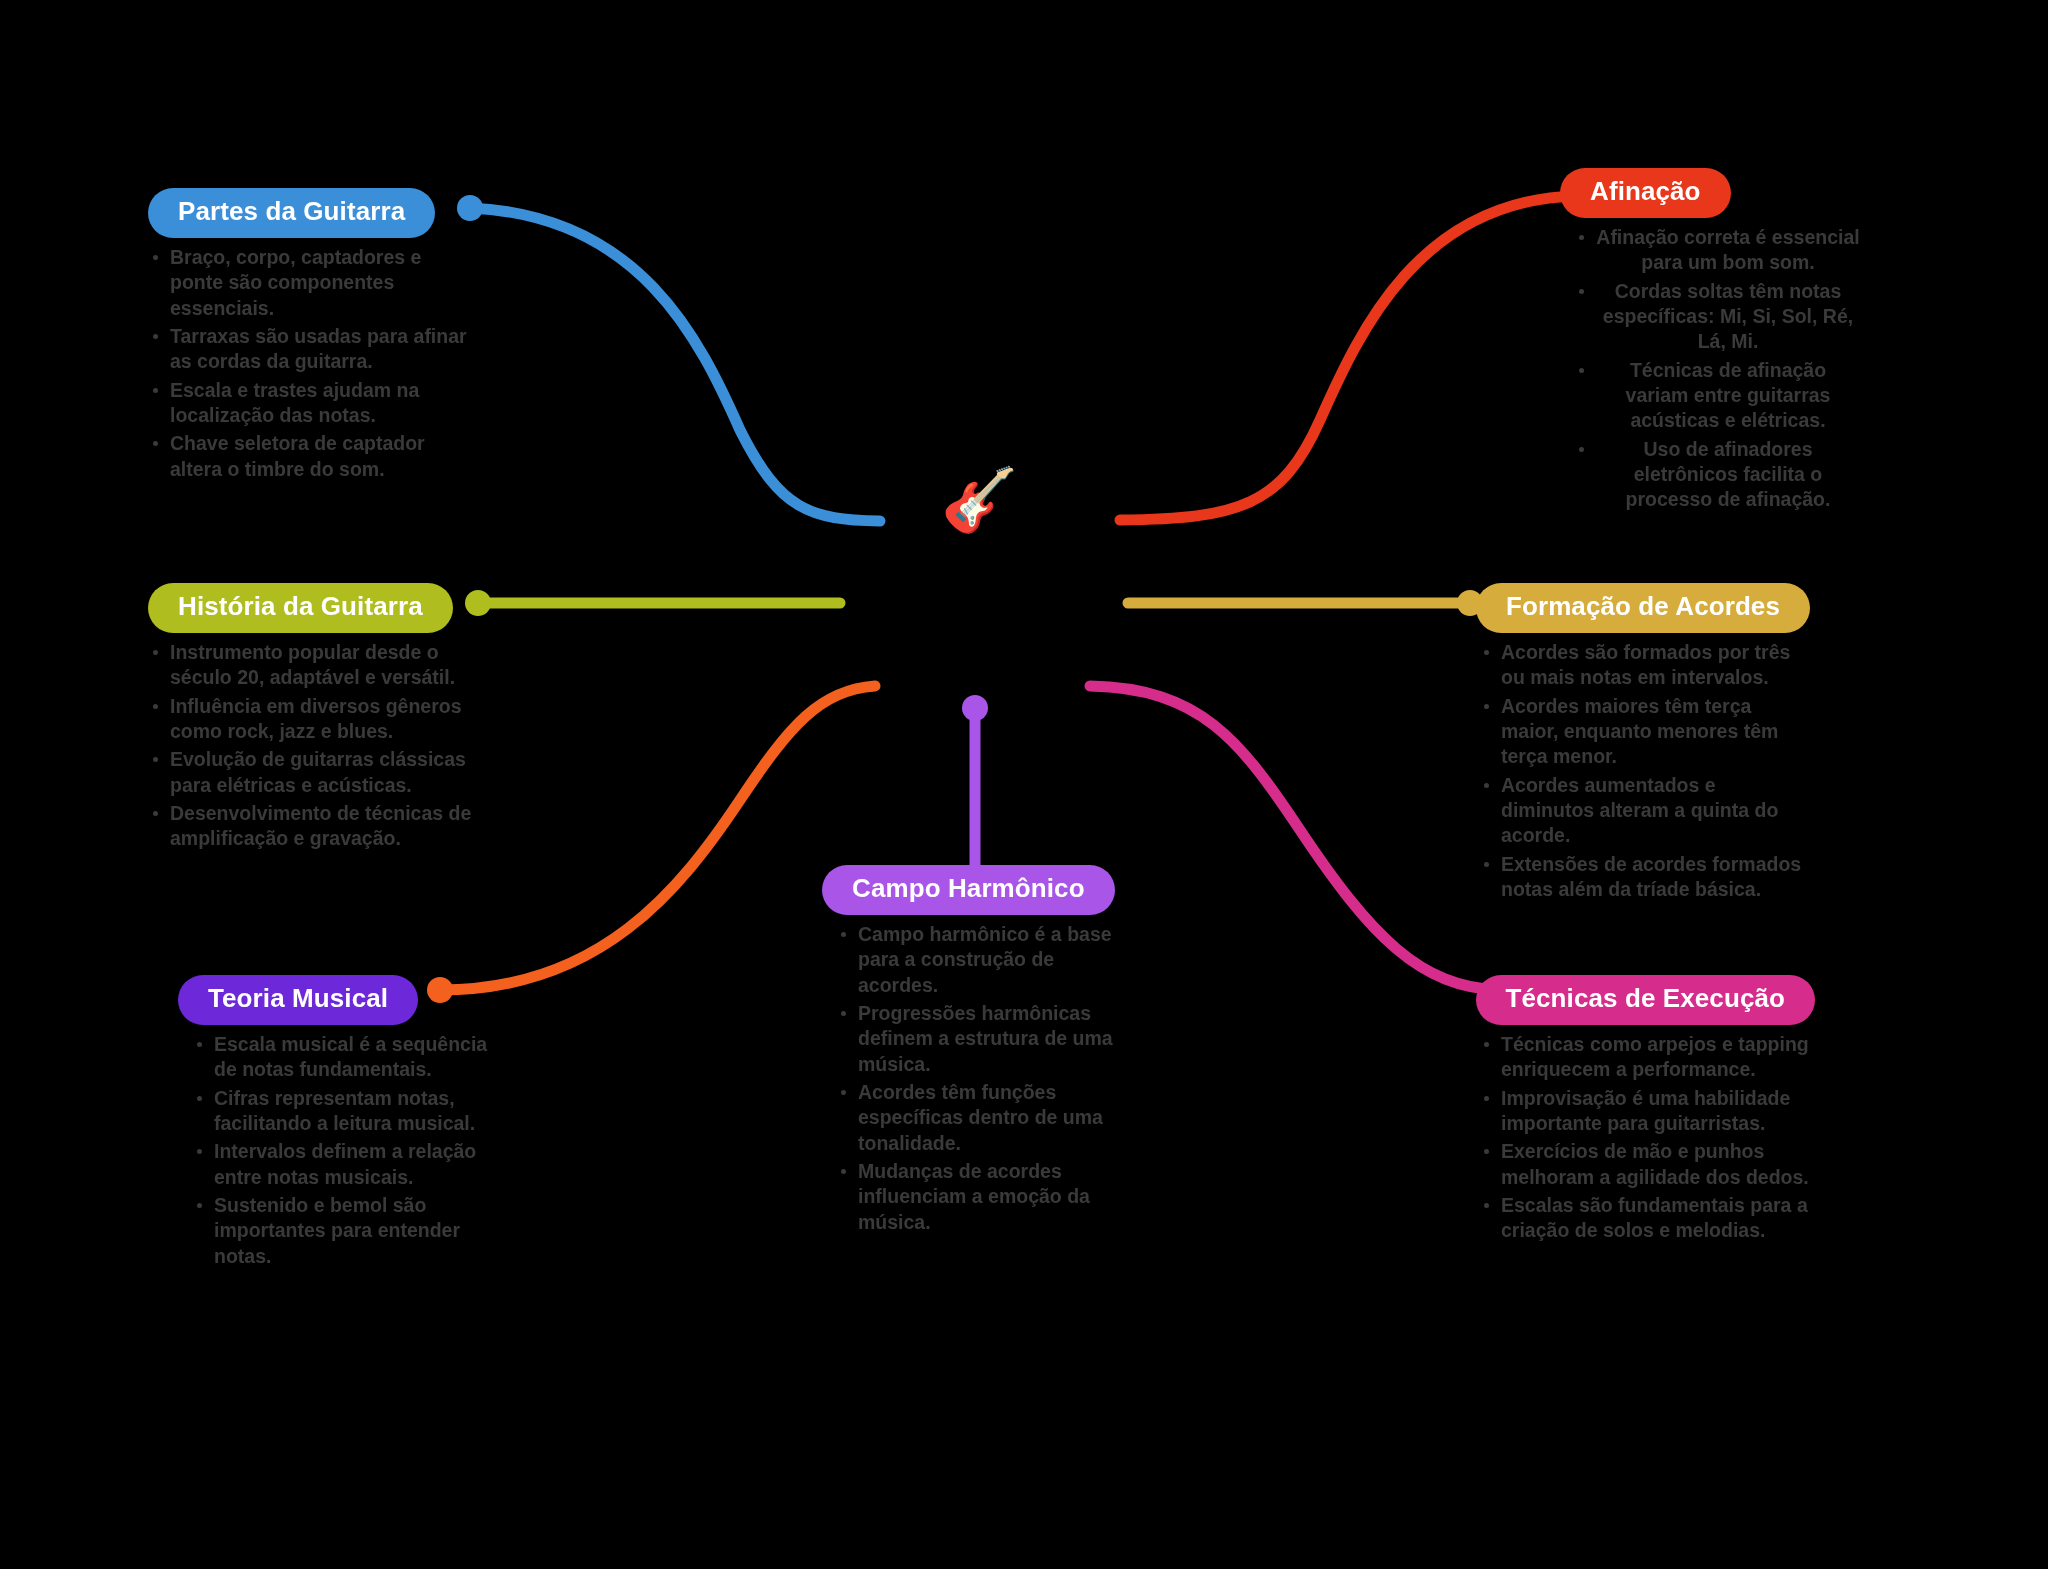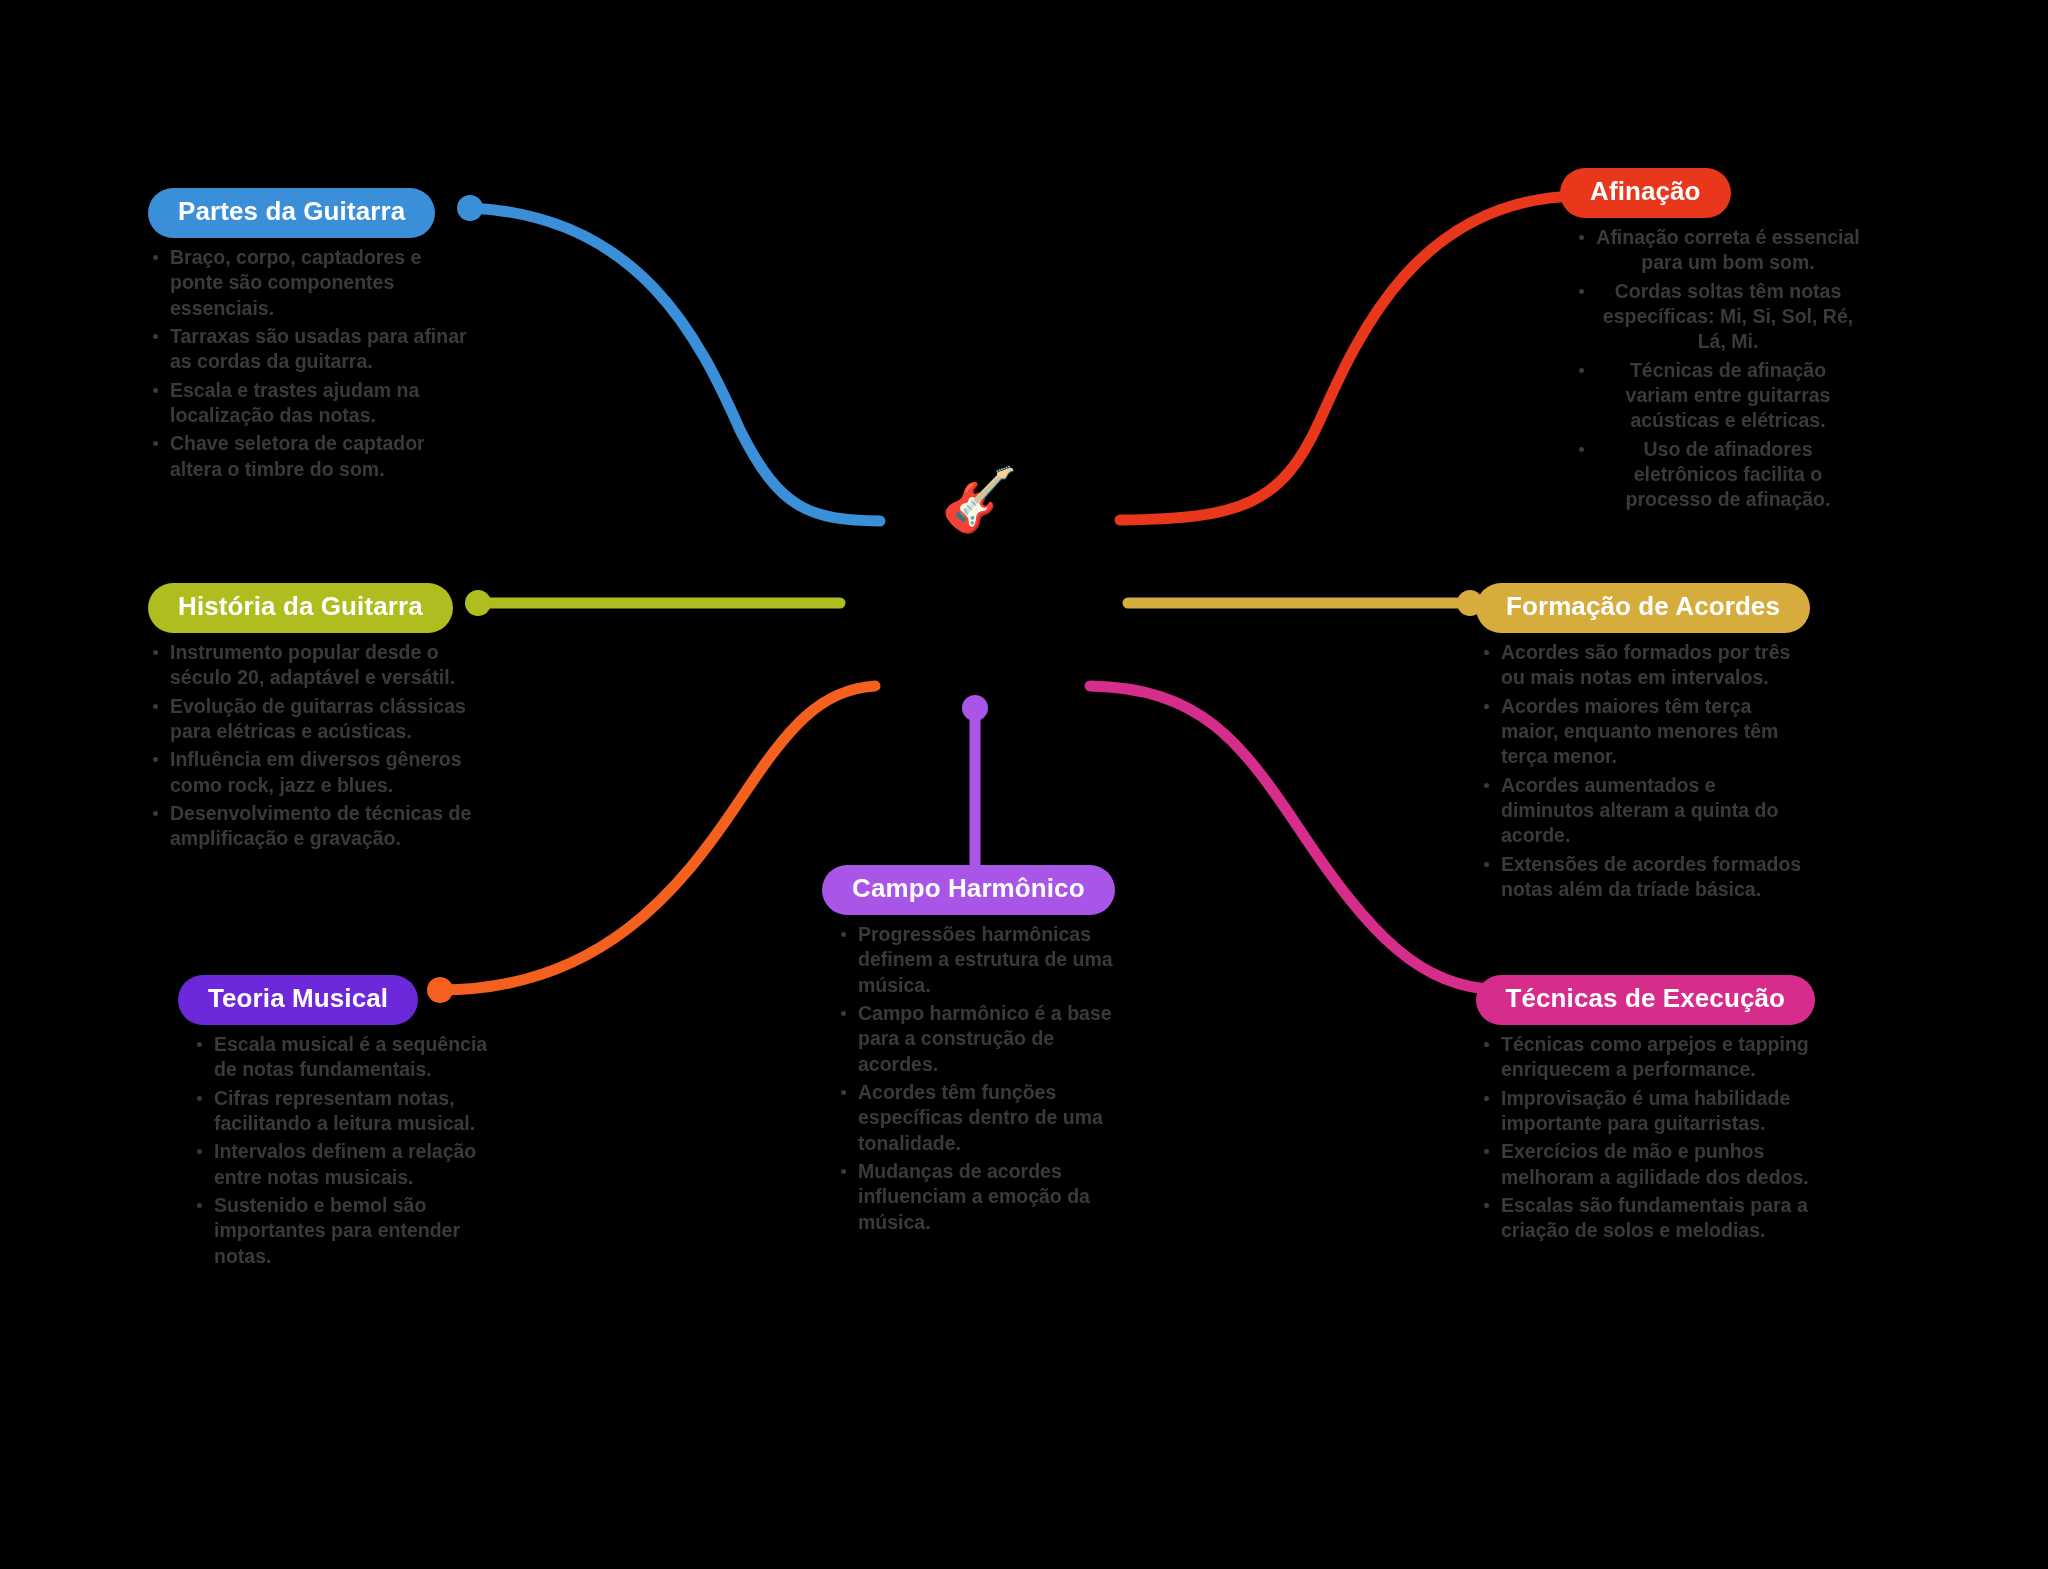--- a/index.html
+++ b/index.html
@@ -154,22 +154,22 @@
       <li>Uso de afinadores eletrônicos facilita o processo de afinação.</li>
     </ul>
   </div>
 
   <div class="branch" id="branch-historia">
     <div class="pill-row">
       <span class="pill" style="background: rgb(175, 190, 30);">História da Guitarra</span>
     </div>
     <ul class="bullets">
       <li>Instrumento popular desde o século 20, adaptável e versátil.</li>
+      <li>Influência em diversos gêneros como rock, jazz e blues.</li>
       <li>Evolução de guitarras clássicas para elétricas e acústicas.</li>
-      <li>Influência em diversos gêneros como rock, jazz e blues.</li>
       <li>Desenvolvimento de técnicas de amplificação e gravação.</li>
     </ul>
   </div>
 
   <div class="branch" id="branch-formacao">
     <div class="pill-row right-align">
       <span class="pill" style="background: rgb(214, 173, 60);">Formação de Acordes</span>
     </div>
     <ul class="bullets">
       <li>Acordes são formados por três ou mais notas em intervalos.</li>
@@ -189,22 +189,22 @@
       <li>Intervalos definem a relação entre notas musicais.</li>
       <li>Sustenido e bemol são importantes para entender notas.</li>
     </ul>
   </div>
 
   <div class="branch" id="branch-campo">
     <div class="pill-row">
       <span class="pill" style="background: rgb(168, 85, 232);">Campo Harmônico</span>
     </div>
     <ul class="bullets">
+      <li>Campo harmônico é a base para a construção de acordes.</li>
       <li>Progressões harmônicas definem a estrutura de uma música.</li>
-      <li>Campo harmônico é a base para a construção de acordes.</li>
       <li>Acordes têm funções específicas dentro de uma tonalidade.</li>
       <li>Mudanças de acordes influenciam a emoção da música.</li>
     </ul>
   </div>
 
   <div class="branch" id="branch-tecnicas">
     <div class="pill-row right-align">
       <span class="pill" style="background: rgb(214, 45, 140);">Técnicas de Execução</span>
     </div>
     <ul class="bullets">

